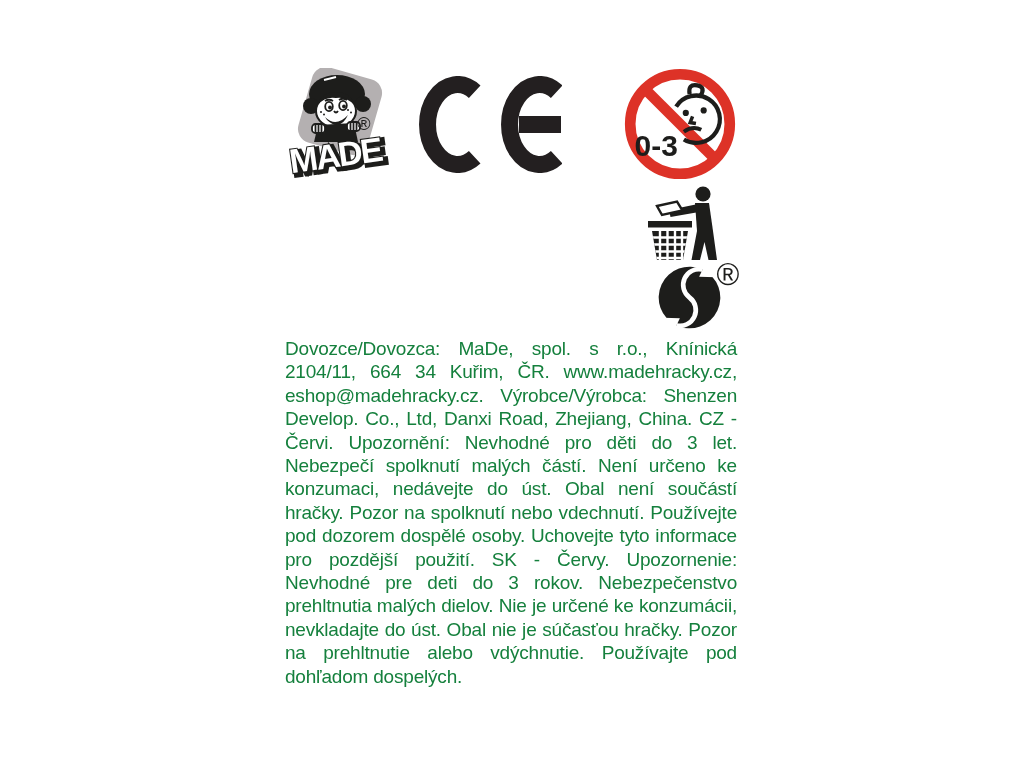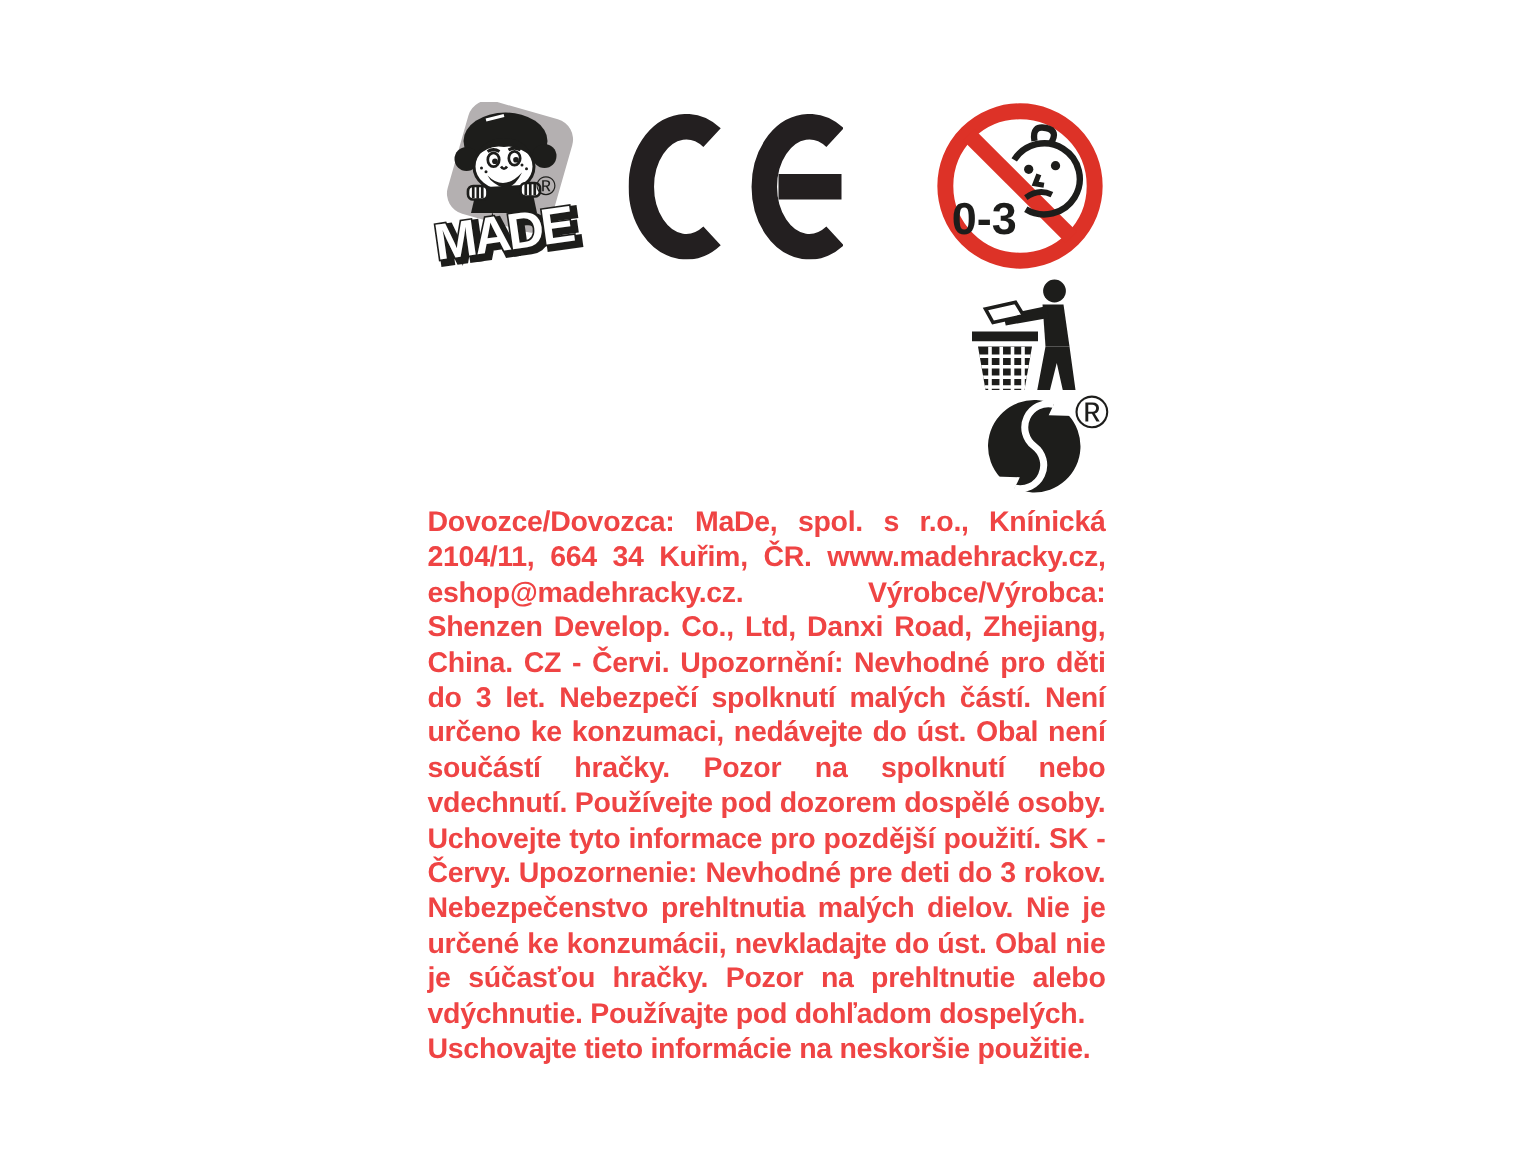--- a/index.html
+++ b/index.html
@@ -26,21 +26,21 @@
   .green-point { left:656px; top:264px; width:67px; height:67px; }
   .gp-reg {
     left:711px; top:258px; width:34px; height:34px;
     font-size:31px; line-height:34px; color:#1d1d1b; font-weight:normal;
     text-align:center;
   }
 
   
   .text-block {
     left:285px; top:337px; width:452px;
-    color:#ef4444; font-size:19px; line-height:23.4px; font-weight:700;
+    color:#15803d; font-size:19px; line-height:23.4px; font-weight:400;
     text-align:justify; letter-spacing:-0.2px;
   }
   .text-block p { margin:0; }
 
   svg text { font-family:"Liberation Sans", sans-serif; }
 </style>
 </head>
 <body>
 
 <div class="sheet">
@@ -143,16 +143,15 @@
       <circle cx="50" cy="50" r="46" fill="#1d1d1b"></circle>
       <path d="M 50 4 A 23.5 23.5 0 0 0 50 50 A 23.5 23.5 0 0 1 50 96" fill="none" stroke="#ffffff" stroke-width="7"></path>
       <polygon points="50,0 50,16 73,6" fill="#ffffff"></polygon>
       <polygon points="50,100 50,84 27,94" fill="#ffffff"></polygon>
     </g>
   </svg>
   <div class="abs gp-reg">®</div>
 
   <div class="abs text-block">
     <p>Dovozce/Dovozca: MaDe, spol. s r.o., Knínická 2104/11, 664 34 Kuřim, ČR. www.madehracky.cz, eshop@madehracky.cz. Výrobce/Výrobca: Shenzen Develop. Co., Ltd, Danxi Road, Zhejiang, China. CZ - Červi. Upozornění: Nevhodné pro děti do 3 let. Nebezpečí spolknutí malých částí. Není určeno ke konzumaci, nedávejte do úst. Obal není součástí hračky. Pozor na spolknutí nebo vdechnutí. Používejte pod dozorem dospělé osoby. Uchovejte tyto informace pro pozdější použití. SK - Červy. Upozornenie: Nevhodné pre deti do 3 rokov. Nebezpečenstvo prehltnutia malých dielov. Nie je určené ke konzumácii, nevkladajte do úst. Obal nie je súčasťou hračky. Pozor na prehltnutie alebo vdýchnutie. Používajte pod dohľadom dospelých.</p>
-    <p>Uschovajte tieto informácie na neskoršie použitie.</p>
   </div>
 
 </div>
 
 </body></html>

